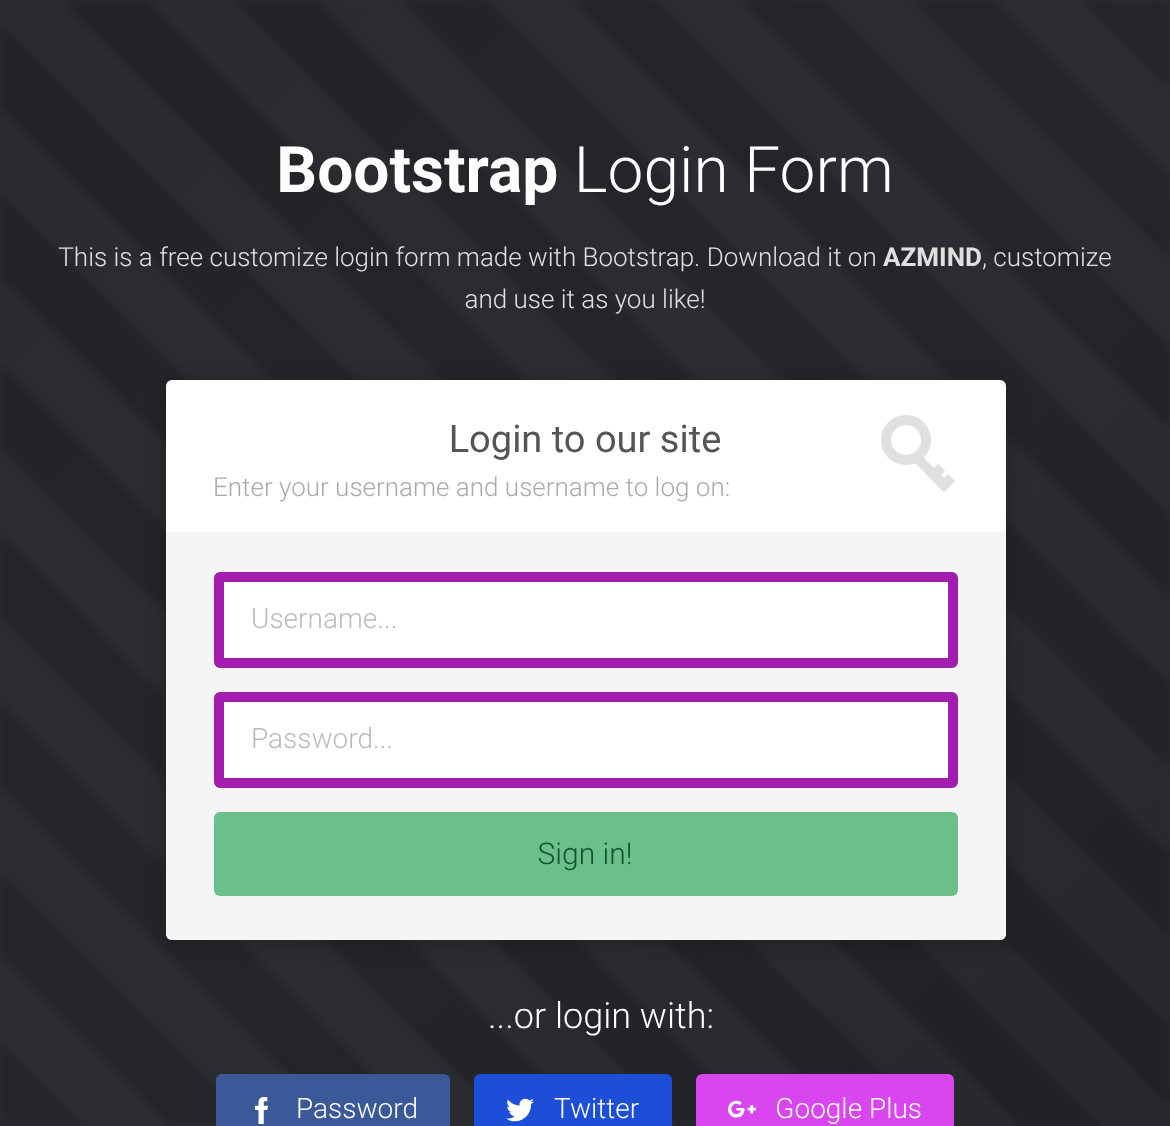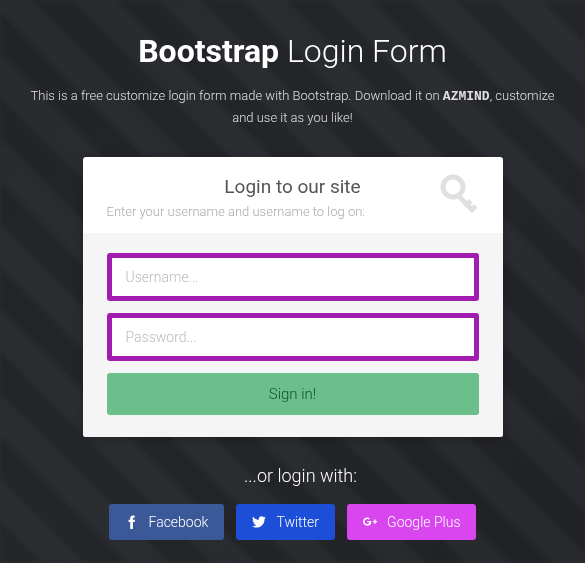--- a/index.html
+++ b/index.html
@@ -34,36 +34,36 @@
       flex-direction: column;
       align-items: center;
       padding-top: 32px;
     }
     .page-title {
       color: #fff;
       font-size: 32px;
       font-weight: 300;
       text-align: center;
       margin-bottom: 16px;
+      margin-top: 34px;
     }
     .page-title .bold {
       font-weight: 700;
     }
     .page-subtitle {
       color: #e0e0e0;
       font-size: 13px;
       font-weight: 300;
       text-align: center;
       line-height: 1.6;
       max-width: 540px;
       margin-bottom: 28px;
     }
     .page-subtitle .bold {
       font-weight: 700;
-      font-family: Liberation Mono, monospace;
     }
     .login-card {
       background: #fff;
       width: 420px;
       border-radius: 3px;
       box-shadow: 0 2px 10px rgba(0,0,0,0.2);
     }
     .card-header {
       padding: 18px 24px 14px 24px;
       position: relative;
@@ -194,21 +194,21 @@
 
   <div class="or-text">...or login with:</div>
 
   <div class="social-row">
     <button class="social-btn fb">
       <span class="social-icon">
         <svg viewBox="0 0 16 16" fill="#fff">
             <path d="M9.5 3H11V0.5H9C7 0.5 6 1.8 6 3.5V5.5H4V8H6V16H9V8H11L11.5 5.5H9V3.8C9 3.2 9.1 3 9.5 3Z"></path>
           </svg>
       </span>
-      <span>Facebook</span>
+      <span>Password</span>
     </button>
     <button class="social-btn tw">
       <span class="social-icon">
         <svg viewBox="0 0 16 16" fill="#fff">
             <path d="M16 3c-.6.3-1.2.4-1.9.5.7-.4 1.2-1 1.4-1.8-.6.4-1.3.6-2.1.8-.6-.6-1.5-1-2.4-1-1.8 0-3.3 1.5-3.3 3.3 0 .3 0 .5.1.7C5.2 5.4 2.7 4.1 1.1 2.1c-.3.5-.4 1-.4 1.6 0 1.1.6 2.1 1.5 2.7-.5 0-1-.2-1.5-.4 0 1.6 1.1 2.9 2.6 3.2-.3.1-.6.1-.9.1l-.6-.1c.4 1.3 1.6 2.2 3.1 2.3-1.1.9-2.5 1.4-4.1 1.4H0c1.5.9 3.2 1.5 5 1.5 6 0 9.3-5 9.3-9.3v-.4c.7-.5 1.3-1.1 1.7-1.7z"></path>
           </svg>
       </span>
       <span>Twitter</span>
     </button>
     <button class="social-btn gp">

